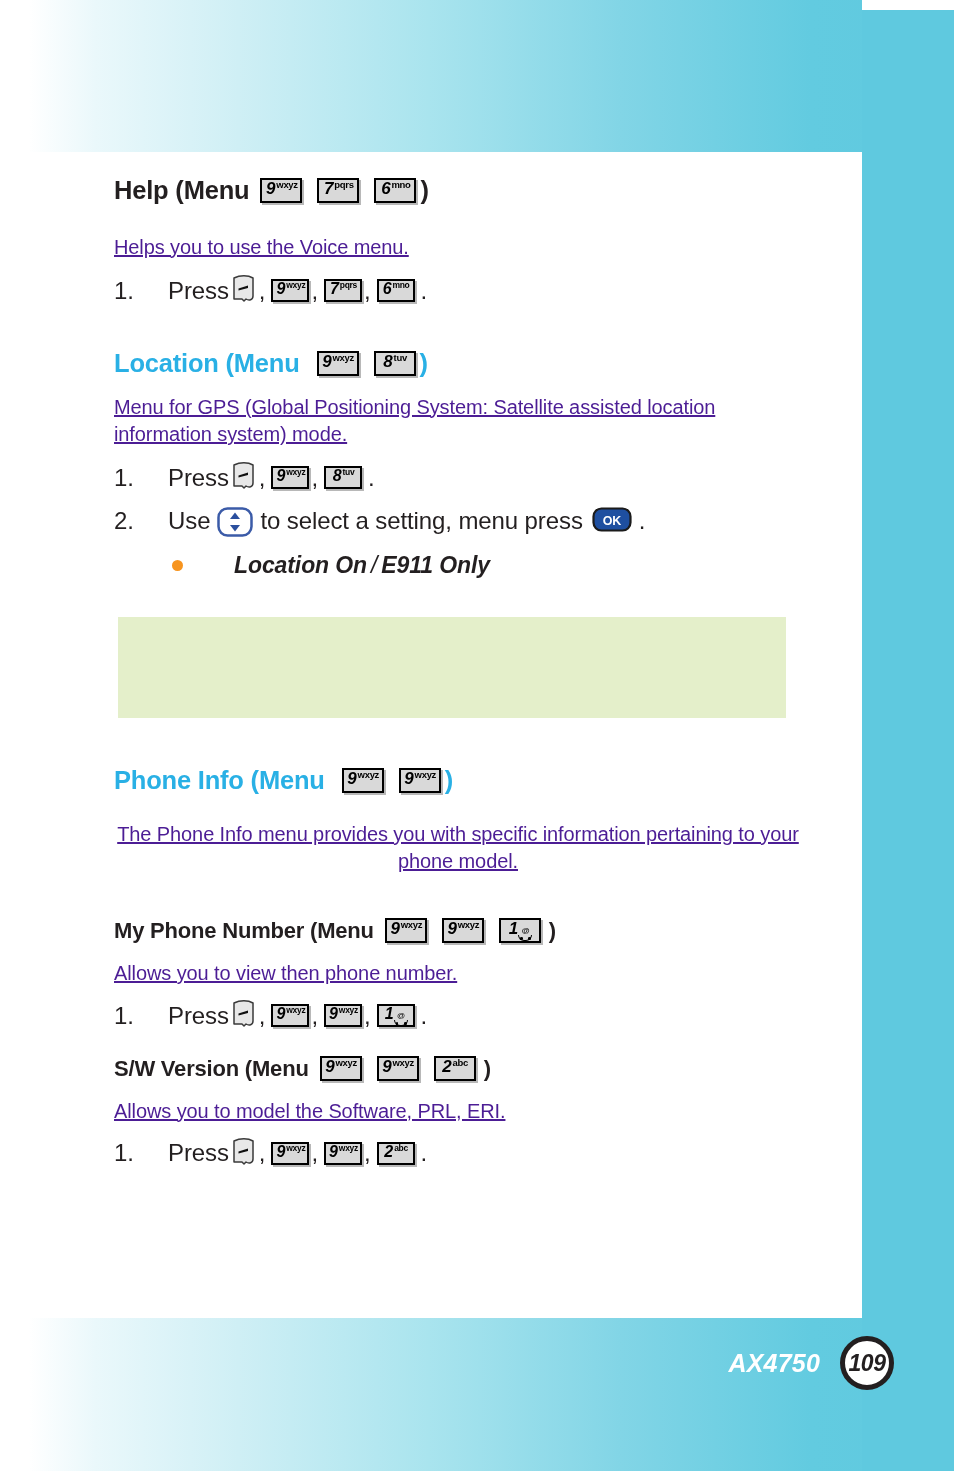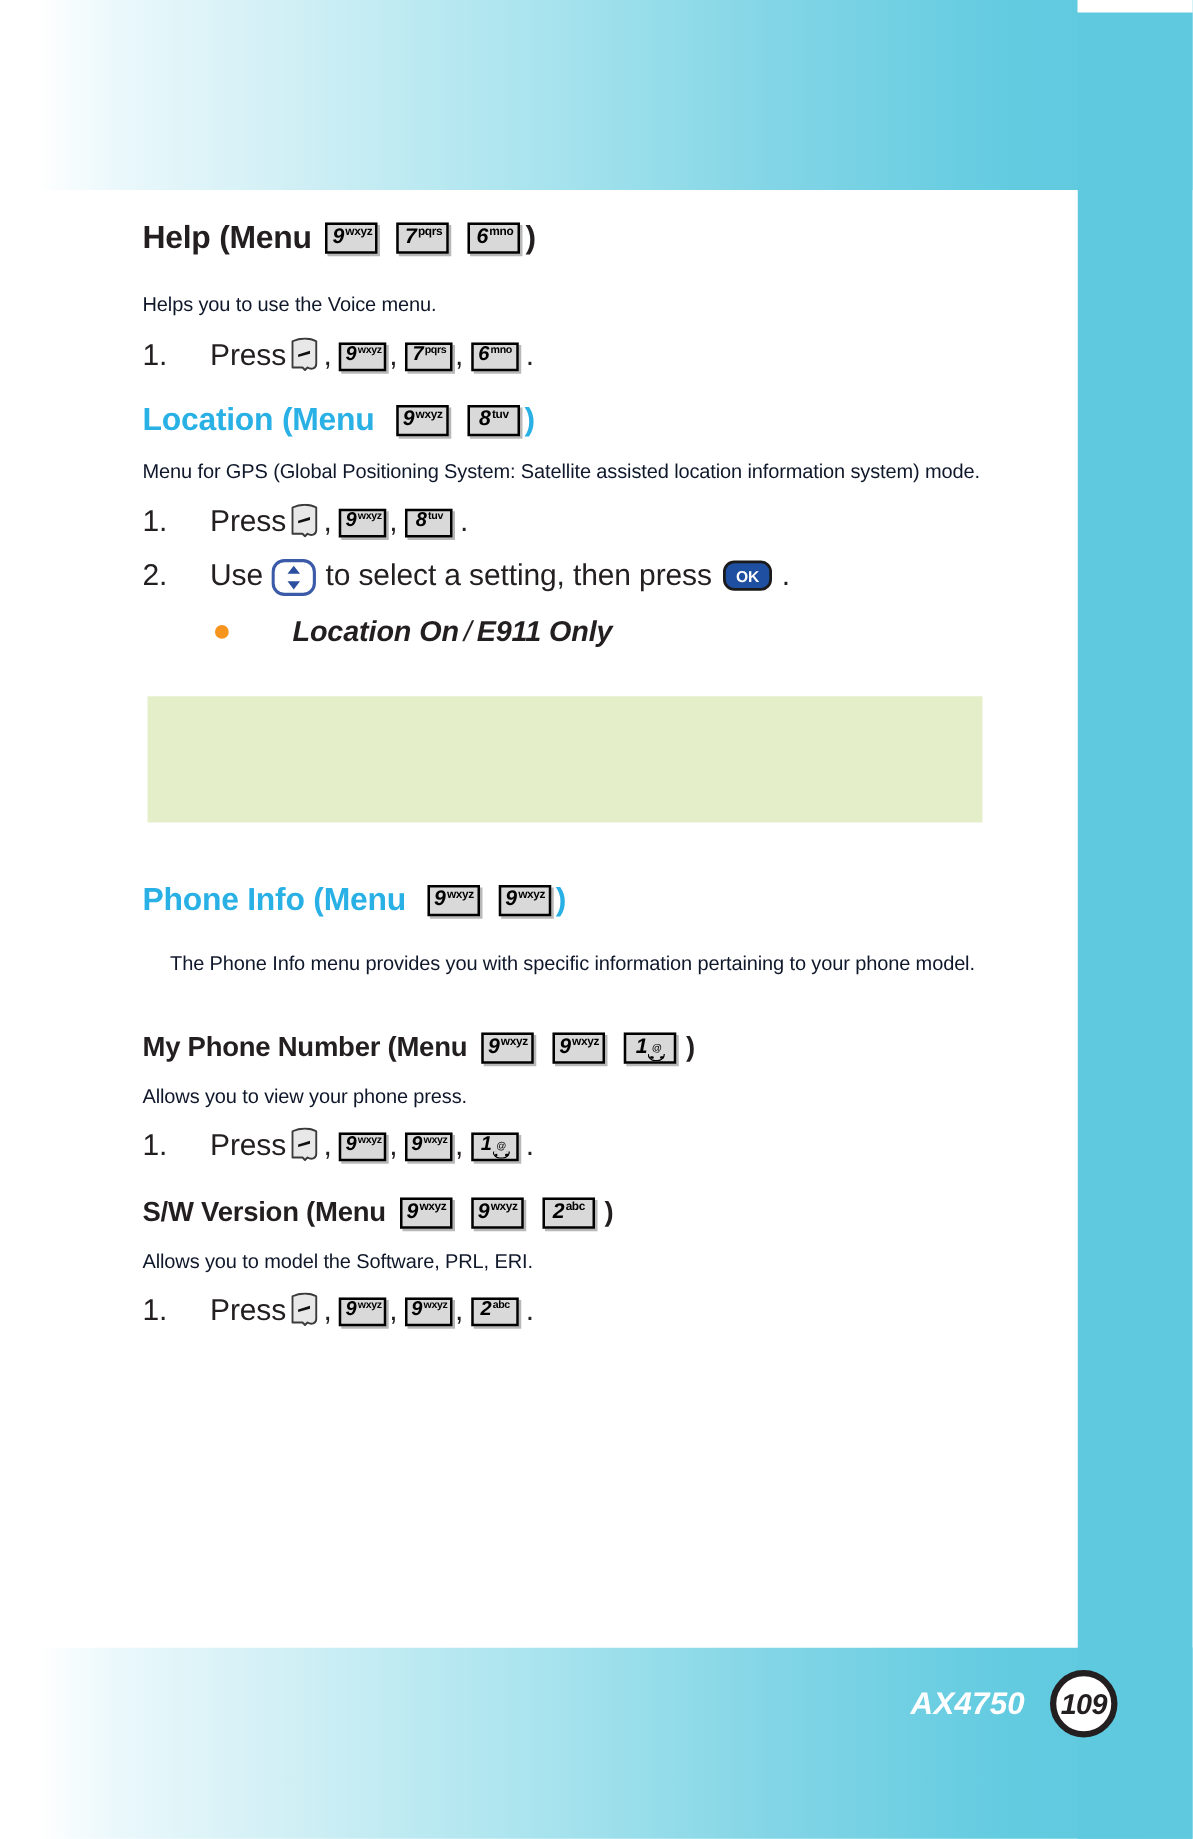--- a/index.html
+++ b/index.html
@@ -98,24 +98,25 @@
     color: #29b0e5;
   }
   .h1 {
     font-size: 25.5px;
   }
   .h2 {
     font-size: 22px;
   }
 
   .body-text {
-    font-size: 16px;
-    color: #0f172a;
+    font-size: 20px;
+    color: #4c1d95;
     line-height: 1.38;
     letter-spacing: -0.1px;
+    text-decoration: underline;
   }
 
   .step {
     display: flex;
     align-items: center;
     font-size: 24px;
     color: #231f20;
     letter-spacing: -0.1px;
     flex-wrap: wrap;
   }
@@ -369,21 +370,21 @@
           <span class="comma">,</span>
           <span class="key ksm">
               <span class="kd">6</span>
               <span class="kl">mno</span>
             </span>
           <span style="padding-left:4px;">.</span>
         </span>
       </div>
     </div>
 
-    <div style="margin-top:23px;">
+    <div style="margin-top:44px;">
       <div class="h-cyan h1">
         <span>Location (Menu</span>
         <span class="sp-md"></span>
         <span class="key kbig">
             <span class="kd">9</span>
             <span class="kl">wxyz</span>
           </span>
         <span class="sp-sm"></span>
         <span class="key kbig">
             <span class="kd">8</span>
@@ -422,21 +423,21 @@
         <span class="step-num">2.</span>
         <span class="step-body">
           <span>Use</span>
           <span class="nav-key">
             <svg viewBox="0 0 36 30" width="36" height="30">
               <rect x="1.5" y="1.5" width="33" height="27" rx="9" ry="9" fill="#ffffff" stroke="#3b5ba8" stroke-width="2.5"></rect>
               <path d="M18 5.5 L23 12 L13 12 Z" fill="#2b4f9e"></path>
               <path d="M18 24.5 L13 18 L23 18 Z" fill="#2b4f9e"></path>
             </svg>
           </span>
-          <span>to select a setting, then press</span>
+          <span>to select a setting, menu press</span>
           <span class="ok-key">
             <svg viewBox="0 0 40 25" width="40" height="25">
               <rect x="1.5" y="1.5" width="37" height="22" rx="8" ry="8" fill="#1e4fa0" stroke="#1b1b1b" stroke-width="2.2"></rect>
               <text x="20" y="17.5" font-family="Liberation Sans, sans-serif" font-size="12.5" font-weight="bold" fill="#ffffff" text-anchor="middle">OK</text>
             </svg>
           </span>
           <span>.</span>
         </span>
       </div>
 
@@ -488,21 +489,21 @@
         <span class="key kbig">
           <span class="kd">1</span>
           <span class="vm">
             <span class="at">@</span>
             <span class="tape"></span>
           </span>
         </span>
         <span class="paren" style="padding-left:4px;">)</span>
       </div>
 
-      <div class="body-text" style="margin-top:16px;">Allows you to view your phone press.</div>
+      <div class="body-text" style="margin-top:16px;">Allows you to view then phone number.</div>
 
       <div class="step" style="margin-top:14px;">
         <span class="step-num">1.</span>
         <span class="step-body">
           <span>Press</span>
           <span class="send-key">
             <svg viewBox="0 0 25 27" width="25" height="27">
               <path d="M3 3 C9 0, 17 0, 22 3 L22 21 C22 25, 18 26, 15 24 L13 26 L11 24 L3 24 Z" fill="#e8e8e8" stroke="#3a3a3a" stroke-width="1.5" stroke-linejoin="round"></path>
               <path d="M7.5 13.5 L17 10.5 L17 13 L7.5 15.5 Z" fill="#111"></path>
             </svg>

